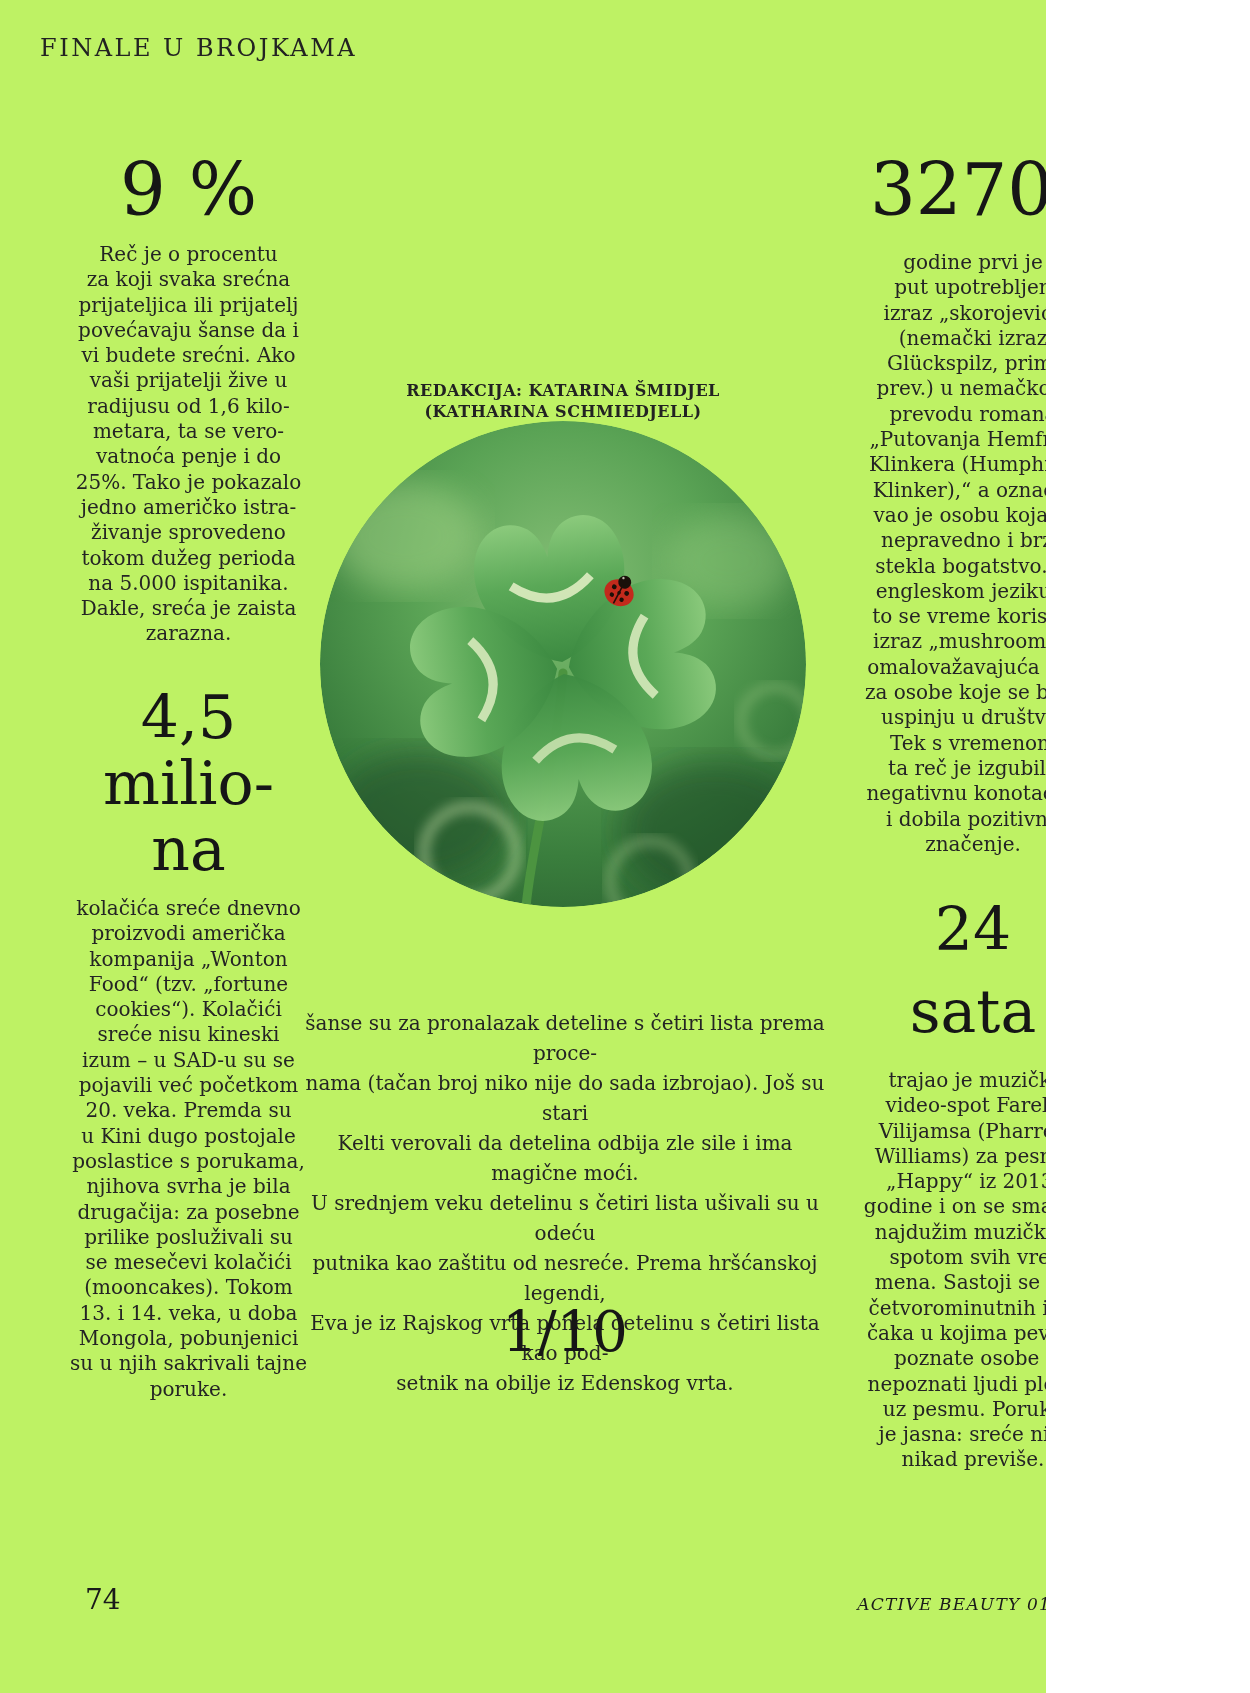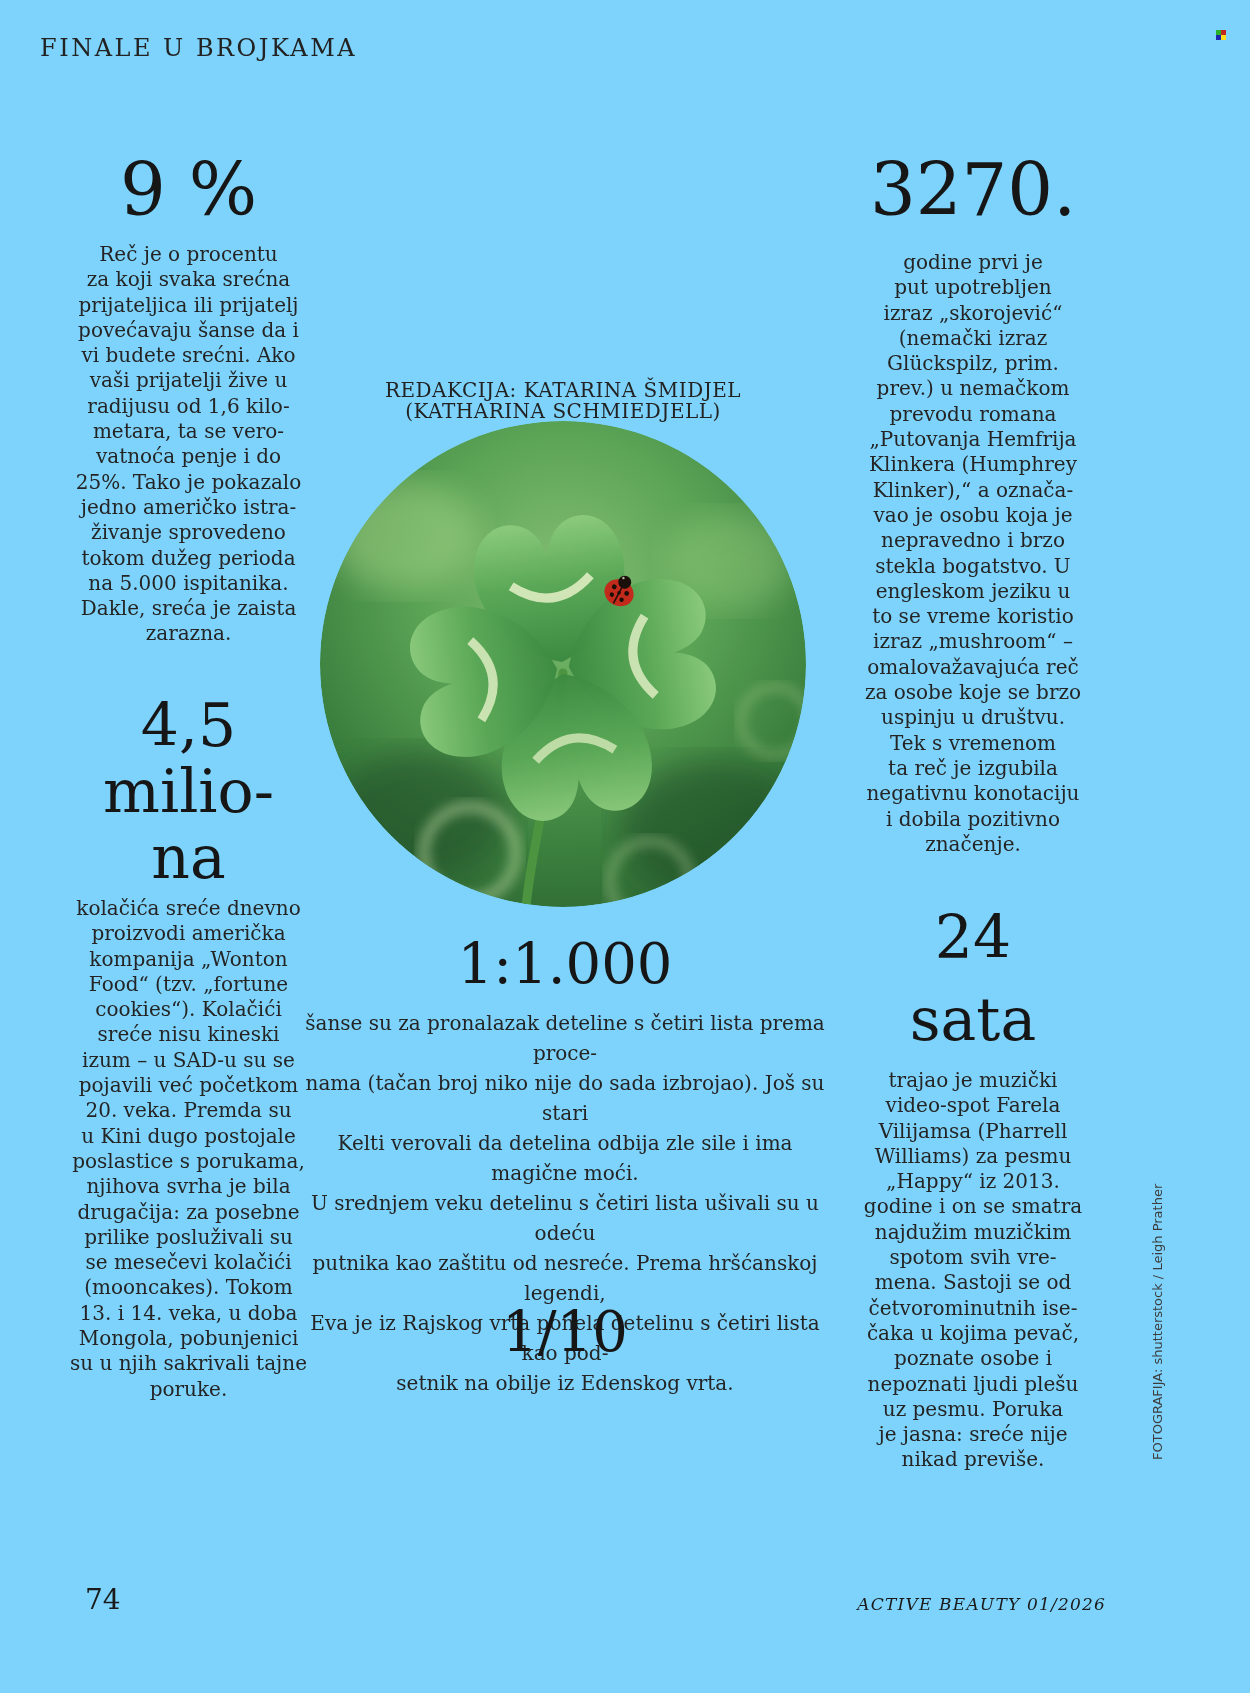--- a/index.html
+++ b/index.html
@@ -1,32 +1,32 @@
 <!DOCTYPE html>
 <html><head>
 <meta charset="utf-8">
 <style>
   html,body{margin:0;padding:0;background:#ffffff;}
-  .page{position:relative;width:1250px;height:1693px;background:#7dd3fc;overflow:hidden;
+  .page{position:relative;width:1046px;height:1693px;background:#bef264;overflow:hidden;
         font-family:"DejaVu Serif", serif;color:#1f1f1f;}
   .abs{position:absolute;}
   .lines{white-space:pre-line;}
   .kicker{left:40px;top:34px;font-size:24px;letter-spacing:2.5px;color:#222;}
   .logo{left:1216px;top:30px;width:10px;height:10px;display:grid;grid-template-columns:5px 5px;grid-template-rows:5px 5px;}
   .sq-g{background:#2ab229;} .sq-r{background:#c1271d;} .sq-b{background:#1c24b1;} .sq-y{background:#ffdf1b;}
 
   .colL{left:57px;width:263px;text-align:center;}
   .colR{left:838px;width:270px;text-align:center;}
   .bignum{font-size:72px;line-height:84px;color:#161616;}
-  .bignum-multi{font-size:60px;line-height:66px;color:#161616;margin-top:8px;}
+  .bignum-multi{font-size:60px;line-height:66px;color:#161616;}
   .body-col{font-size:20px;line-height:25.3px;color:#242424;}
 
   .title{left:320px;top:104px;width:486px;text-align:center;font-size:42px;line-height:54px;color:#1a1a1a;}
   .intro{left:320px;top:224px;width:486px;text-align:center;font-style:italic;font-size:26px;line-height:38px;color:#2a2a2a;}
-  .byline{left:320px;top:380px;width:486px;text-align:center;font-size:20px;line-height:21px;letter-spacing:0.5px;color:#222;}
+  .byline{left:320px;top:380px;width:486px;text-align:center;font-size:16px;line-height:21px;letter-spacing:0.5px;color:#222;font-weight:bold;}
 
   .photo{left:320px;top:421px;width:486px;height:486px;border-radius:50%;overflow:hidden;}
 
   .centerW{left:292px;width:546px;text-align:center;}
   .bignum-c{font-size:56px;line-height:72px;color:#161616;}
   .body-c{font-size:20px;line-height:30px;color:#242424;}
 
   .credit{left:1150px;top:1150px;height:310px;writing-mode:vertical-rl;transform:rotate(180deg);
           font-family:"DejaVu Sans", sans-serif;font-size:13px;color:#3d3d3d;white-space:nowrap;}
 
@@ -197,21 +197,20 @@
 spotom svih vre-
 mena. Sastoji se od
 četvorominutnih ise-
 čaka u kojima pevač,
 poznate osobe i
 nepoznati ljudi plešu
 uz pesmu. Poruka
 je jasna: sreće nije
 nikad previše.</div>
 
-  <div class="abs centerW bignum-c" style="top:928px;">1:1.000</div>
   <div class="abs centerW body-c lines" style="top:1008px;">šanse su za pronalazak deteline s četiri lista prema proce-
 nama (tačan broj niko nije do sada izbrojao). Još su stari
 Kelti verovali da detelina odbija zle sile i ima magične moći.
 U srednjem veku detelinu s četiri lista ušivali su u odeću
 putnika kao zaštitu od nesreće. Prema hršćanskoj legendi,
 Eva je iz Rajskog vrta ponela detelinu s četiri lista kao pod-
 setnik na obilje iz Edenskog vrta.</div>
 
   <div class="abs centerW bignum-c" style="top:1296px;">1/10</div>
 

